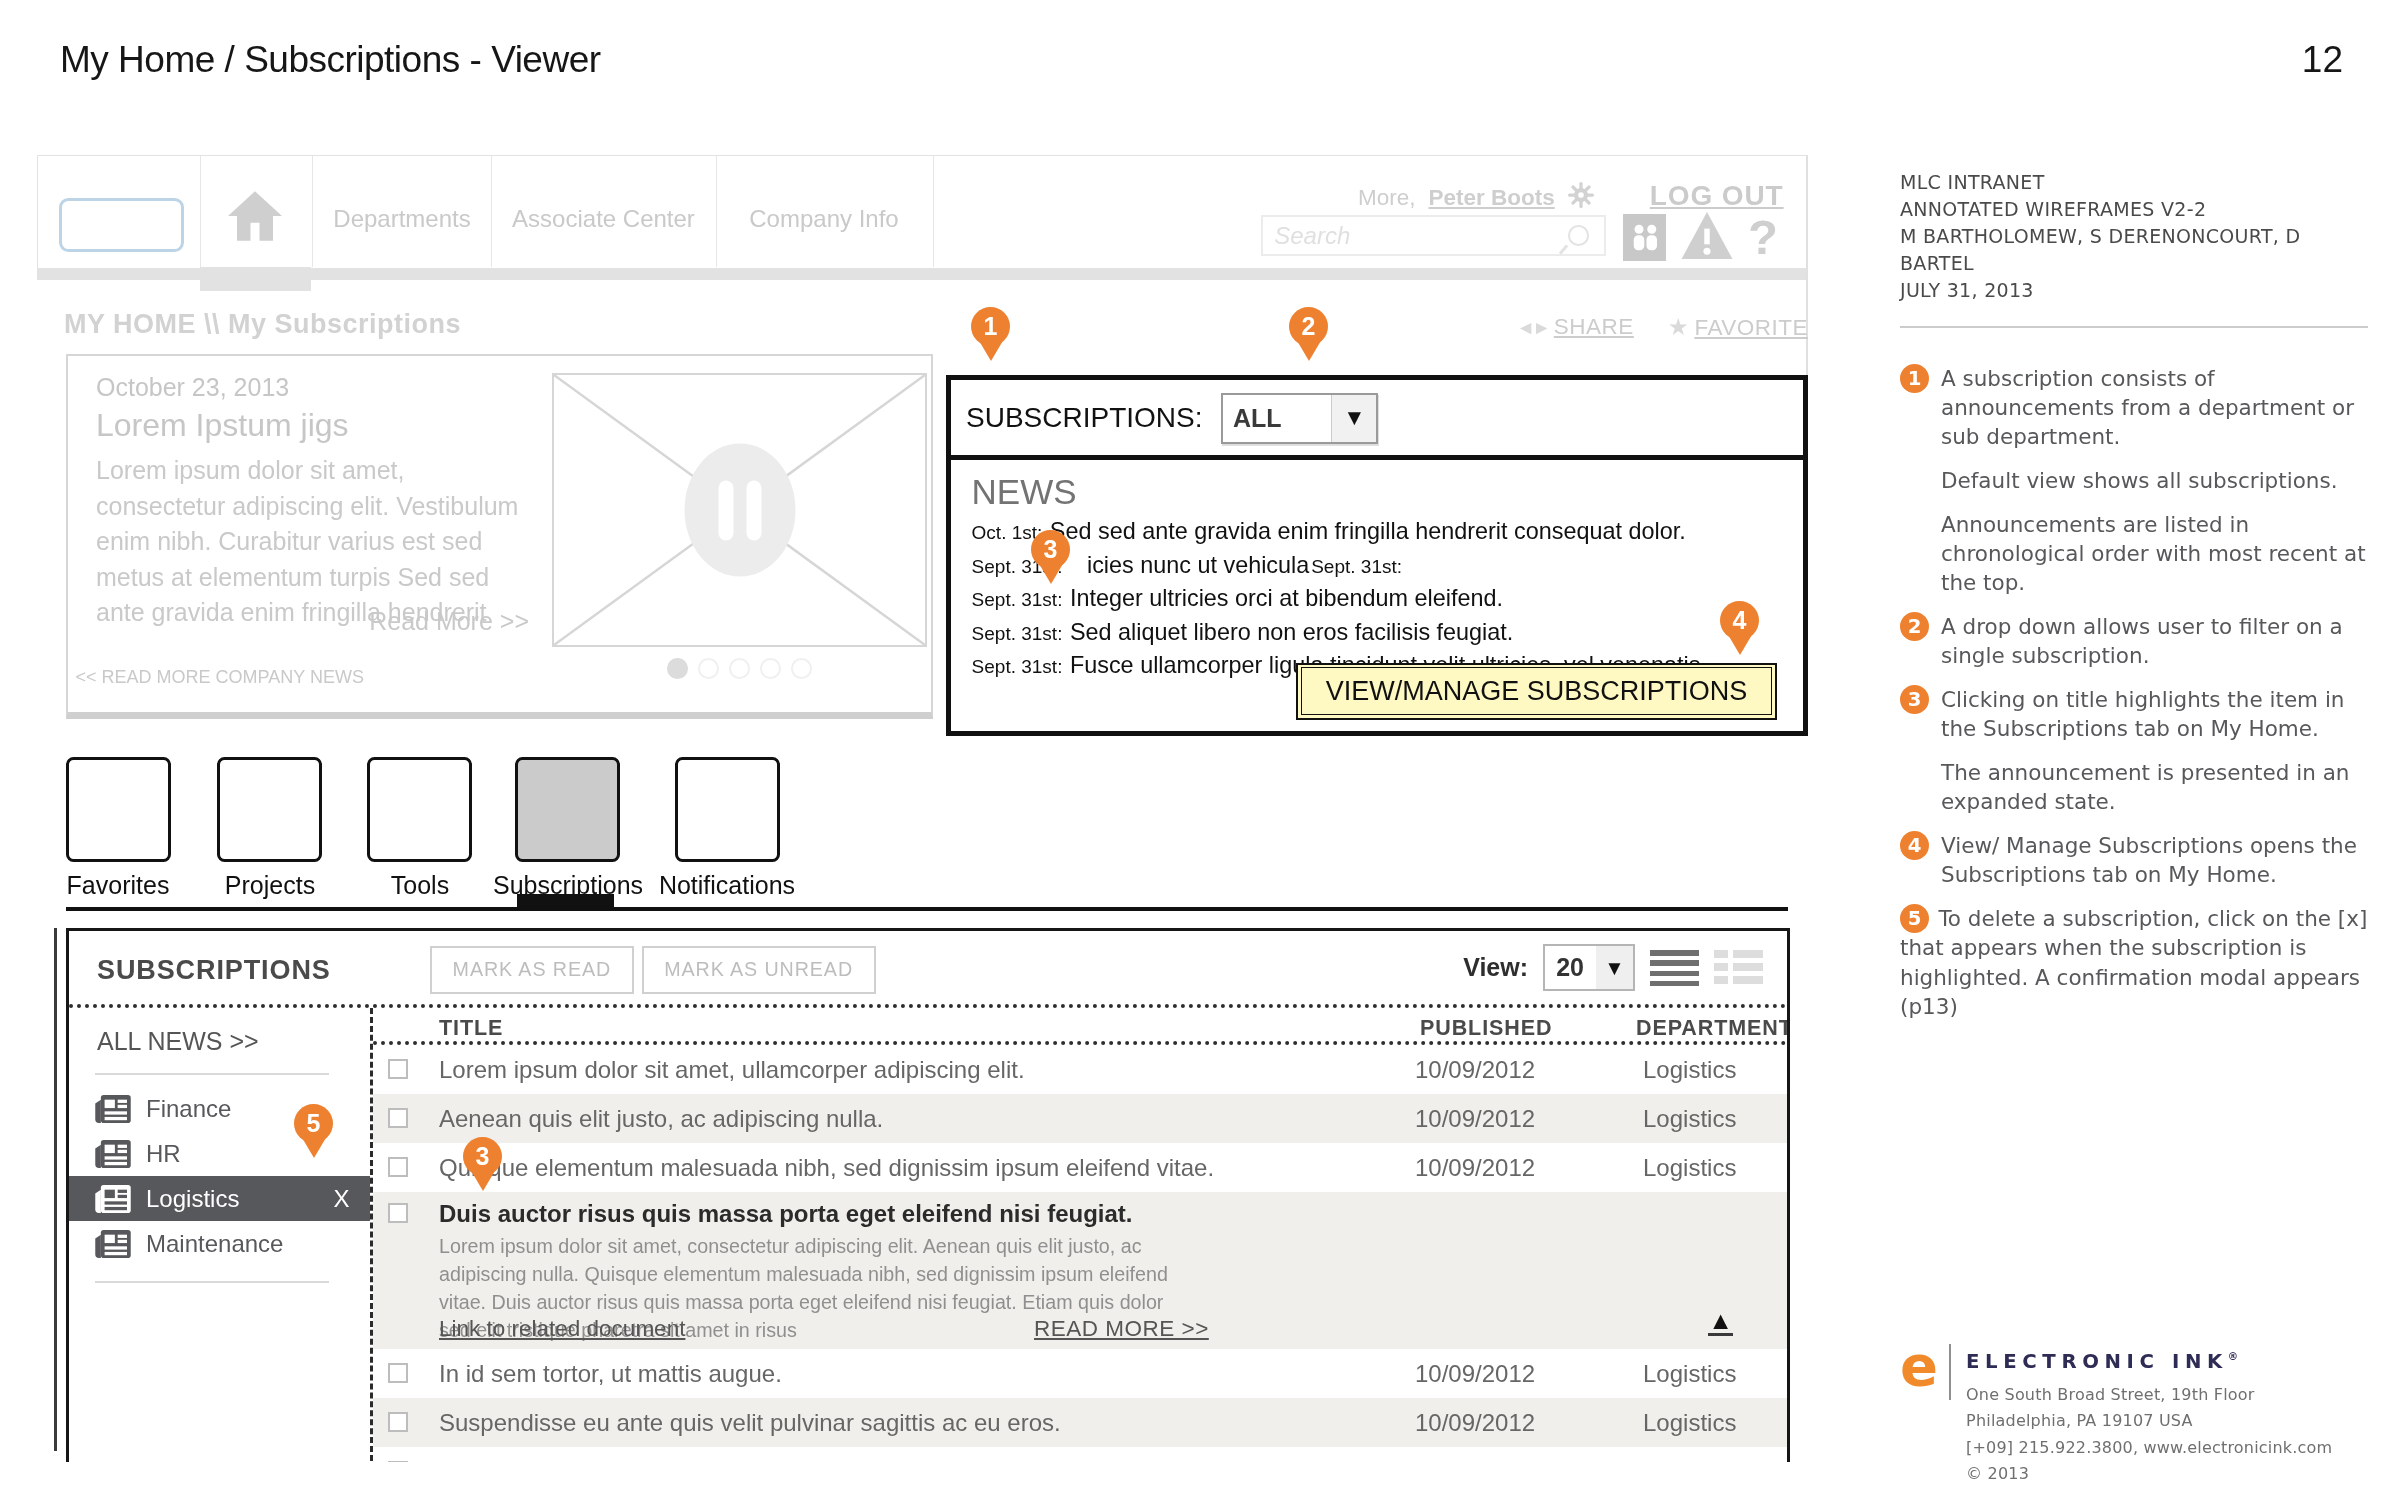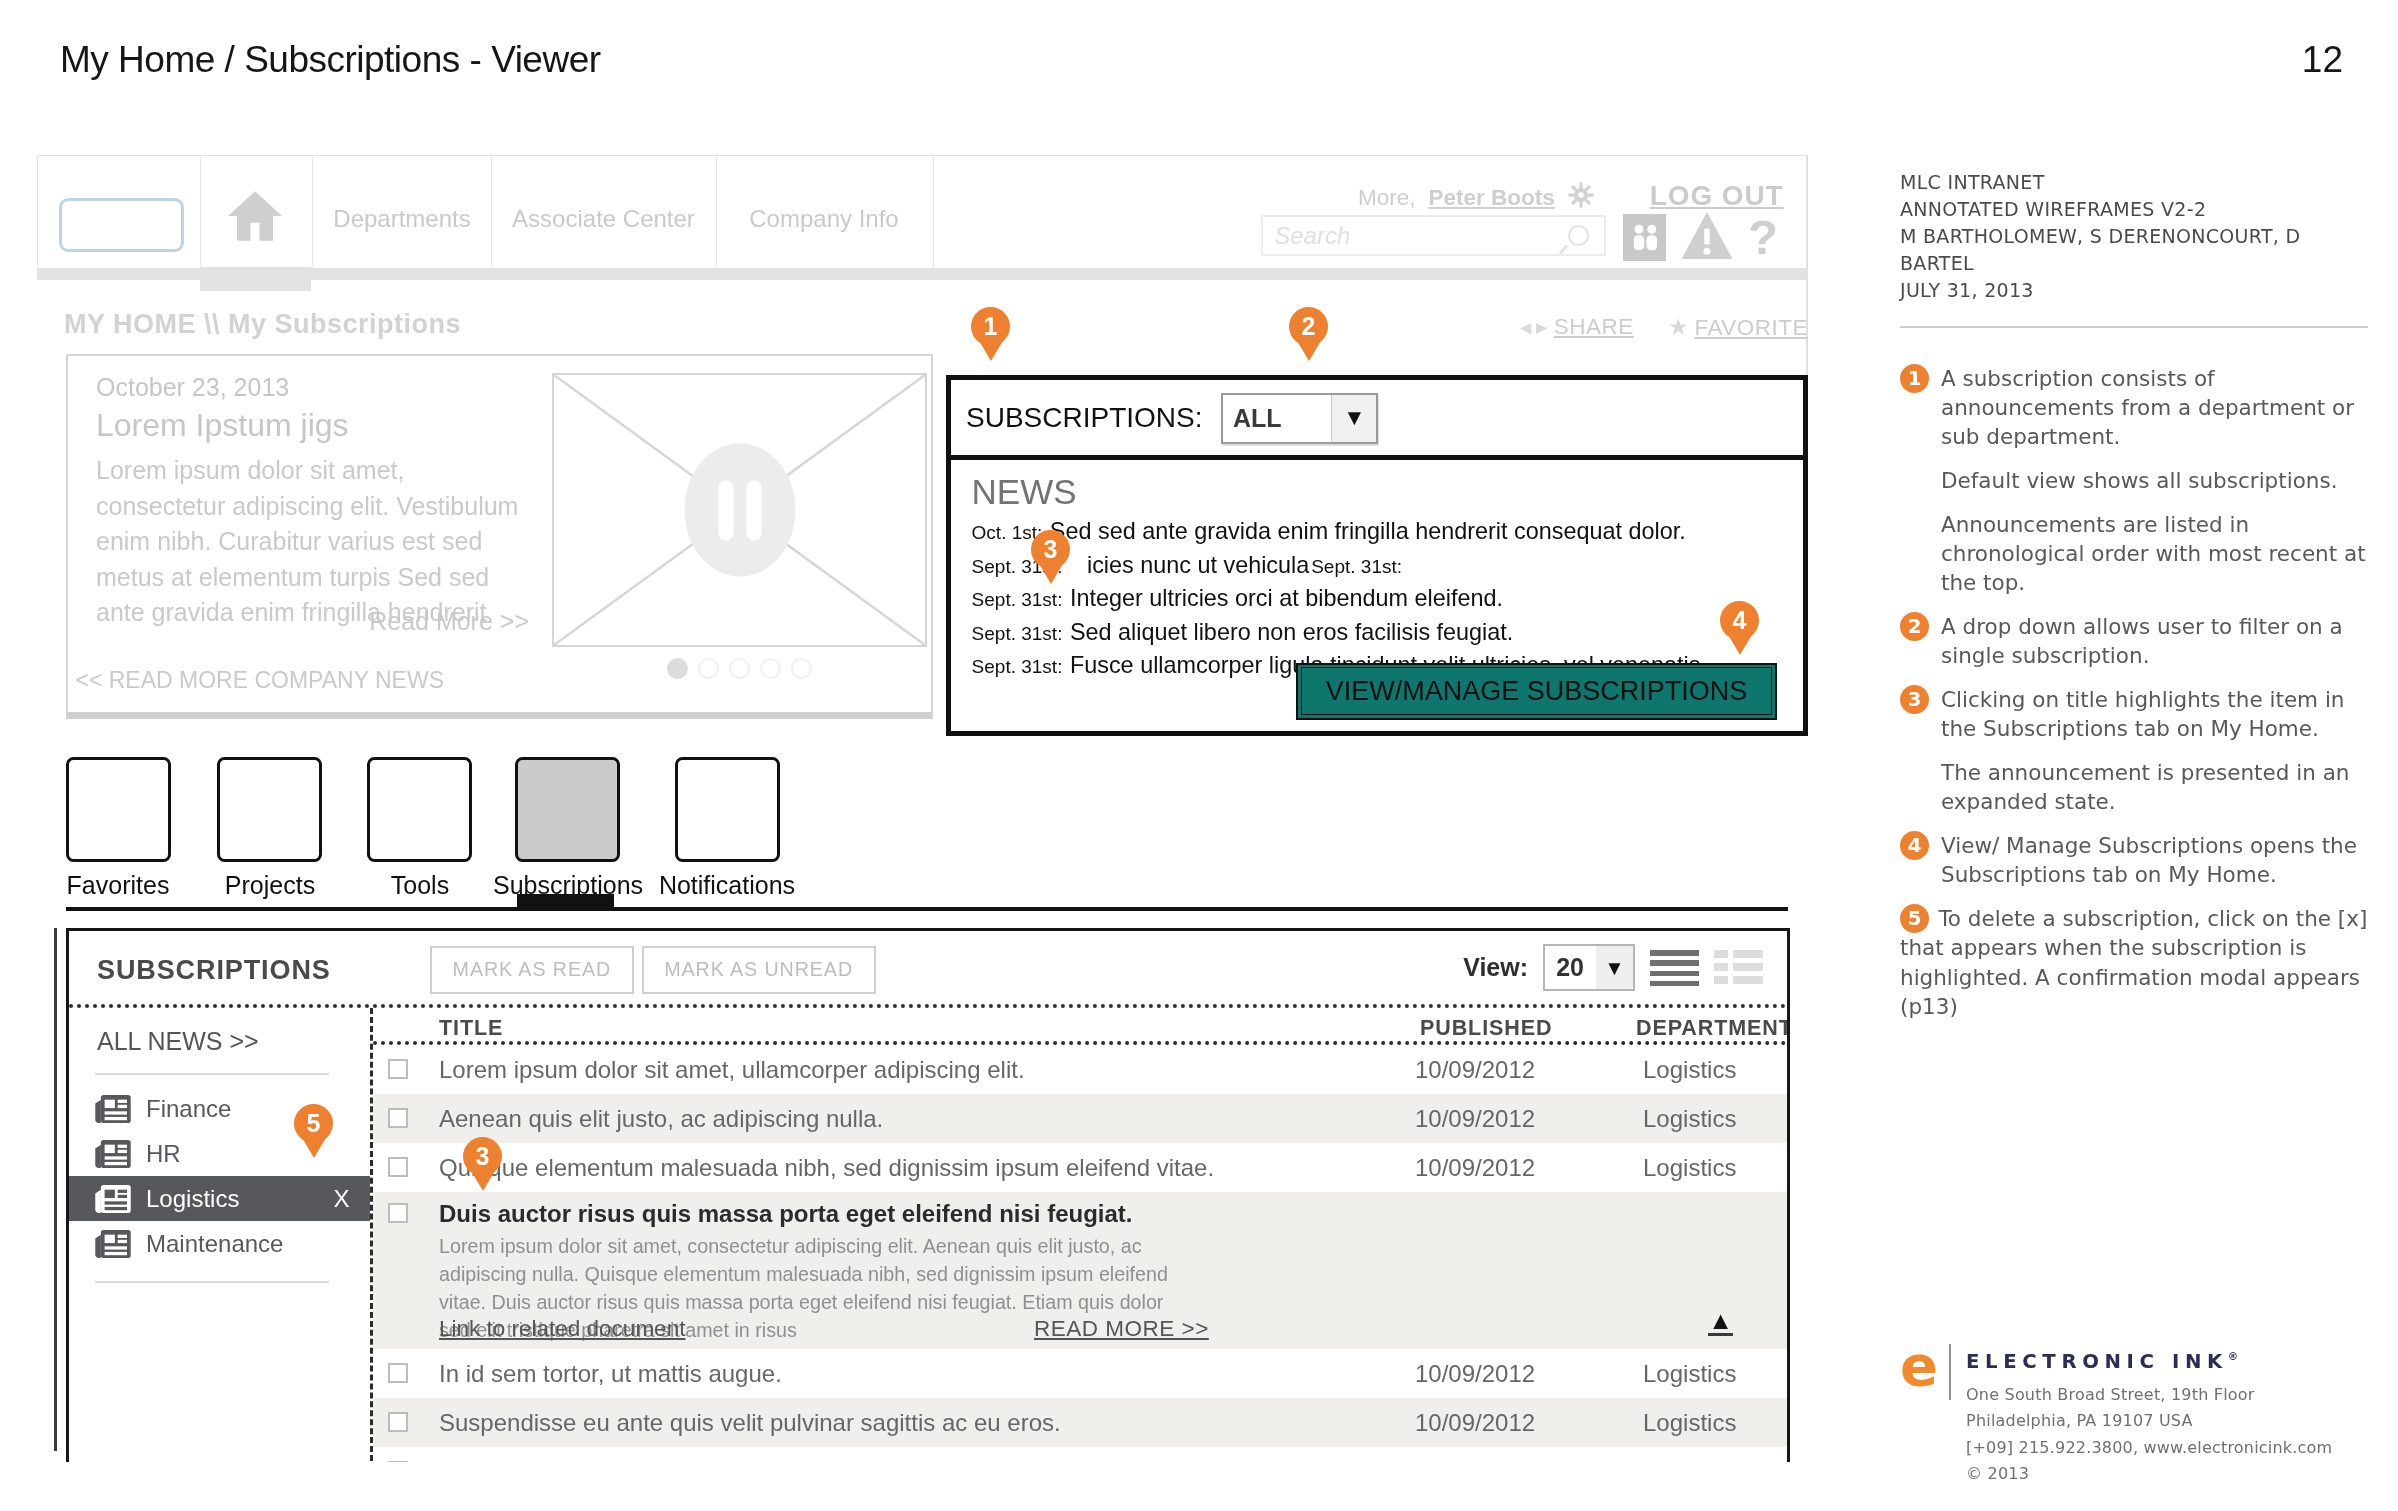--- a/index.html
+++ b/index.html
@@ -43,35 +43,35 @@
   .car-date { position:absolute; left:28px; top:17px; font-size:25px; color:#c6c6c6; }
   .car-head { position:absolute; left:28px; top:51px; font-size:32px; color:#c6c6c6; }
   .car-body { position:absolute; left:28px; top:97px; width:429px; font-size:25px; line-height:1.42; color:#c9c9c9; }
   .car-read { position:absolute; left:28px; top:251px; width:433px; text-align:right; font-size:25px; color:#c9c9c9; }
   .img-ph { position:absolute; left:484px; top:17px; width:375px; height:274px; border:2.8px solid #d6d6d6; background:#fff; }
   .pause { position:absolute; left:50%; top:50%; transform:translate(-50%,-50%); width:111px; height:133px; border-radius:50%; background:#ececec; display:flex; align-items:center; justify-content:center; gap:13px; }
   .pause i { width:15px; height:60px; background:#fff; border-radius:7.5px; }
   .dots { position:absolute; left:484px; top:302px; width:375px; display:flex; justify-content:center; gap:10.3px; }
   .dot { width:20.6px; height:20.6px; border-radius:50%; border:2.8px solid #f0f0f0; background:#fff; }
   .dot.on { background:#dcdcdc; border-color:#dcdcdc; }
-  .car-more { position:absolute; left:7.5px; top:311px; font-size:23px; color:#c9c9c9; }
+  .car-more { position:absolute; left:7.5px; top:311px; font-size:18px; color:#c9c9c9; }
 
   
   .subs-panel { position:absolute; left:946px; top:375px; width:862px; }
   .subs-bar { height:86px; border:5.6px solid #111; background:#fff; display:flex; align-items:center; padding:0 15px; }
   .subs-label { font-size:28px; color:#111; }
   .dd { margin-left:19px; width:157px; height:51px; border:2.8px solid #9a9a9a; background:#fff; display:flex; align-items:stretch; box-shadow:0.9px 1.9px 0 #ddd; }
   .dd-val { flex:1; display:flex; align-items:center; padding-left:9.4px; font-weight:bold; font-size:25px; color:#3a3a3a; }
   .dd-arr { width:45px; display:flex; align-items:center; justify-content:center; font-size:22.5px; color:#111; background:#f1f1f1; border-left:1.9px solid #ccc; }
   .news-box { margin-top:-5.6px; height:281px; border:5.6px solid #111; background:#fff; padding:11.2px 20.6px; position:relative; }
   .news-h { font-size:35px; color:#737373; }
   .news-item { margin-top:6.6px; font-size:23.4px; color:#111; line-height:1.15; white-space:nowrap; }
   .nd { font-size:19px; margin-right:7.5px; }
   .nd.sfx { margin-right:0; margin-left:1.9px; }
-  .manage-btn { position:absolute; right:26px; bottom:11.2px; border:2.8px solid #111; padding:2.8px; background:#0f766e; }
+  .manage-btn { position:absolute; right:26px; bottom:11.2px; border:2.8px solid #111; padding:2.8px; background:#fef9c3; }
   .manage-btn .inner { border:1.9px solid #111; padding:7.5px 24px; font-size:27px; color:#111; }
 
   
   .tab-box { position:absolute; top:757px; width:105px; height:105px; border:3.7px solid #111; border-radius:7.5px; background:#fff; }
   .tab-box.active { background:#cbcbcb; }
   .tab-label { position:absolute; top:871px; font-size:25px; color:#111; transform:translateX(-50%); white-space:nowrap; }
   .tabs-line { position:absolute; left:66px; top:907px; width:1722px; height:3.7px; background:#111; }
   .tabs-ind { position:absolute; left:517px; top:894px; width:97px; height:17px; background:#111; }
 
   

